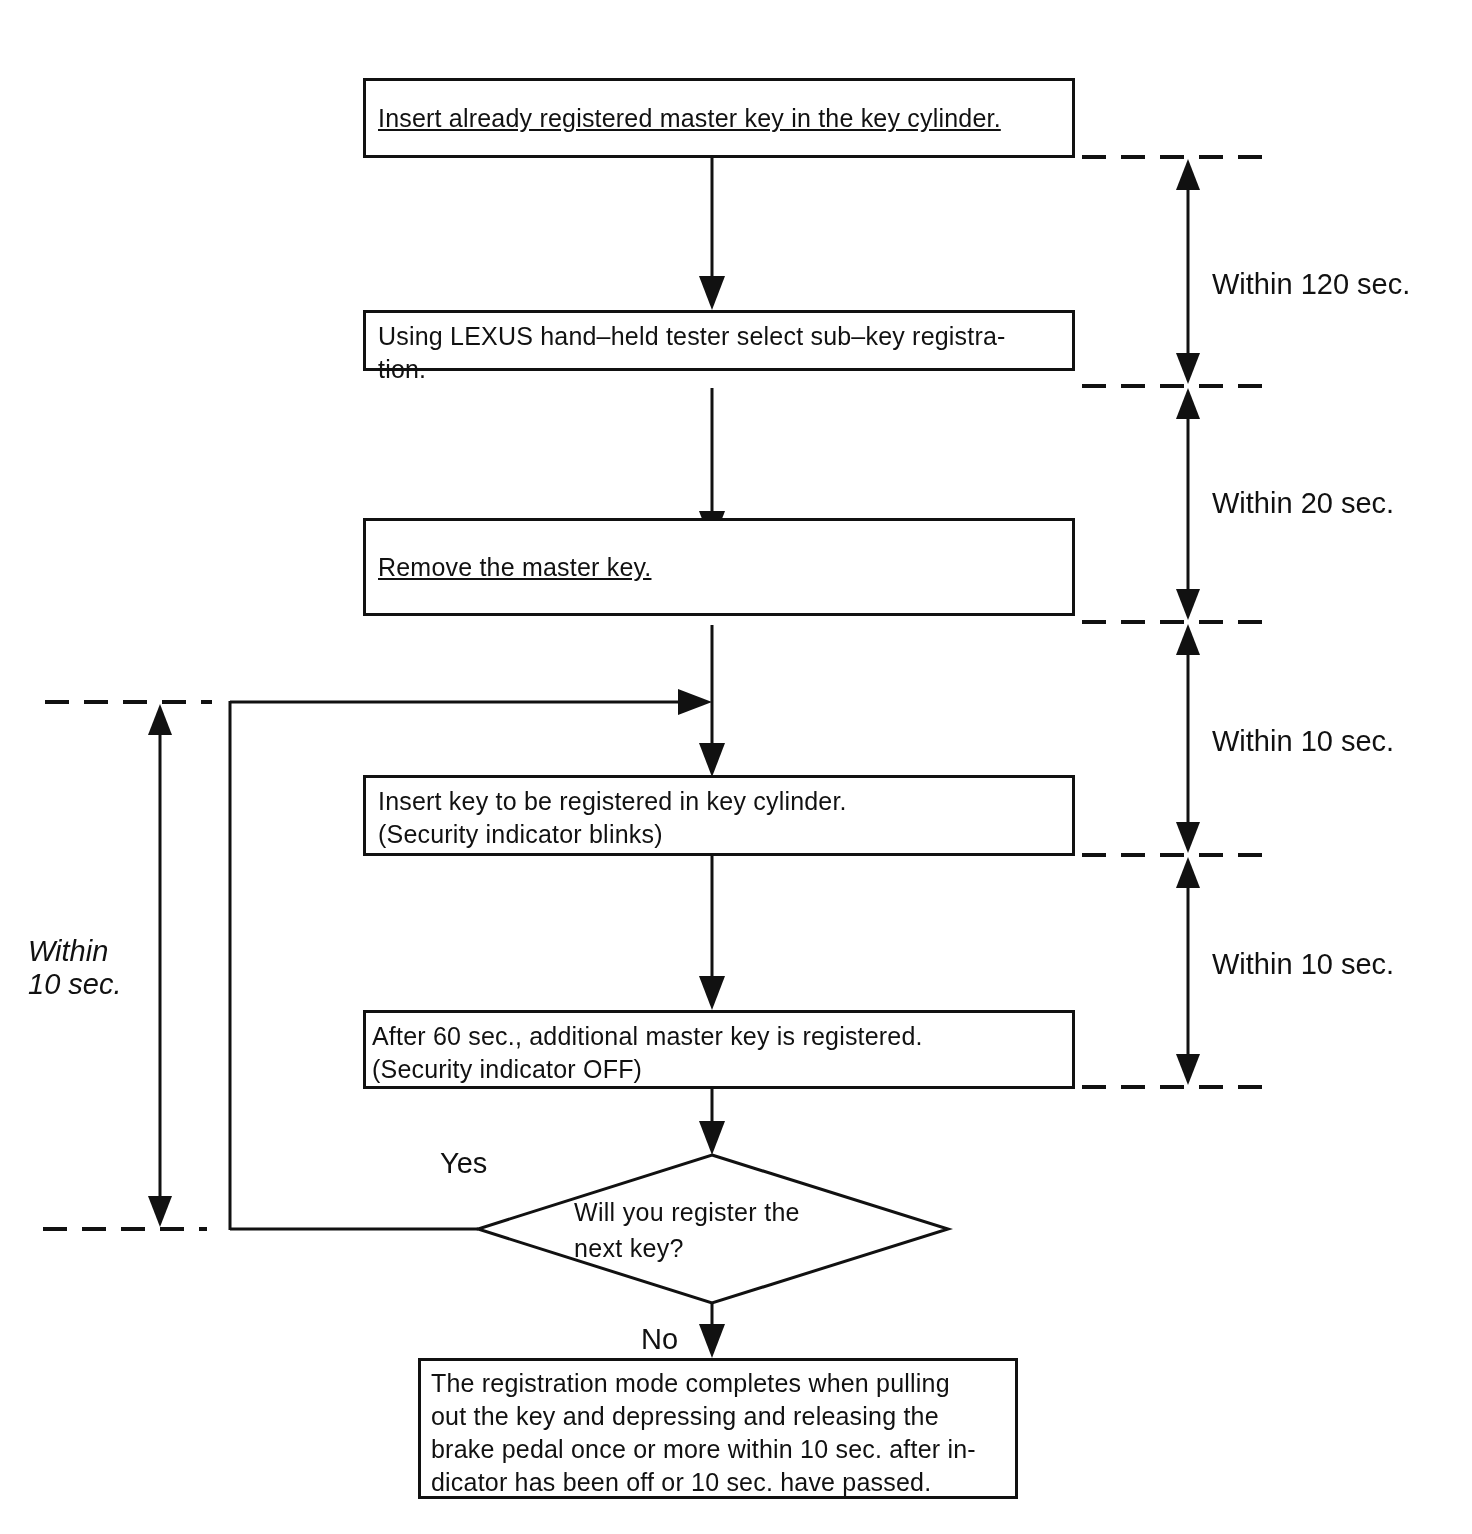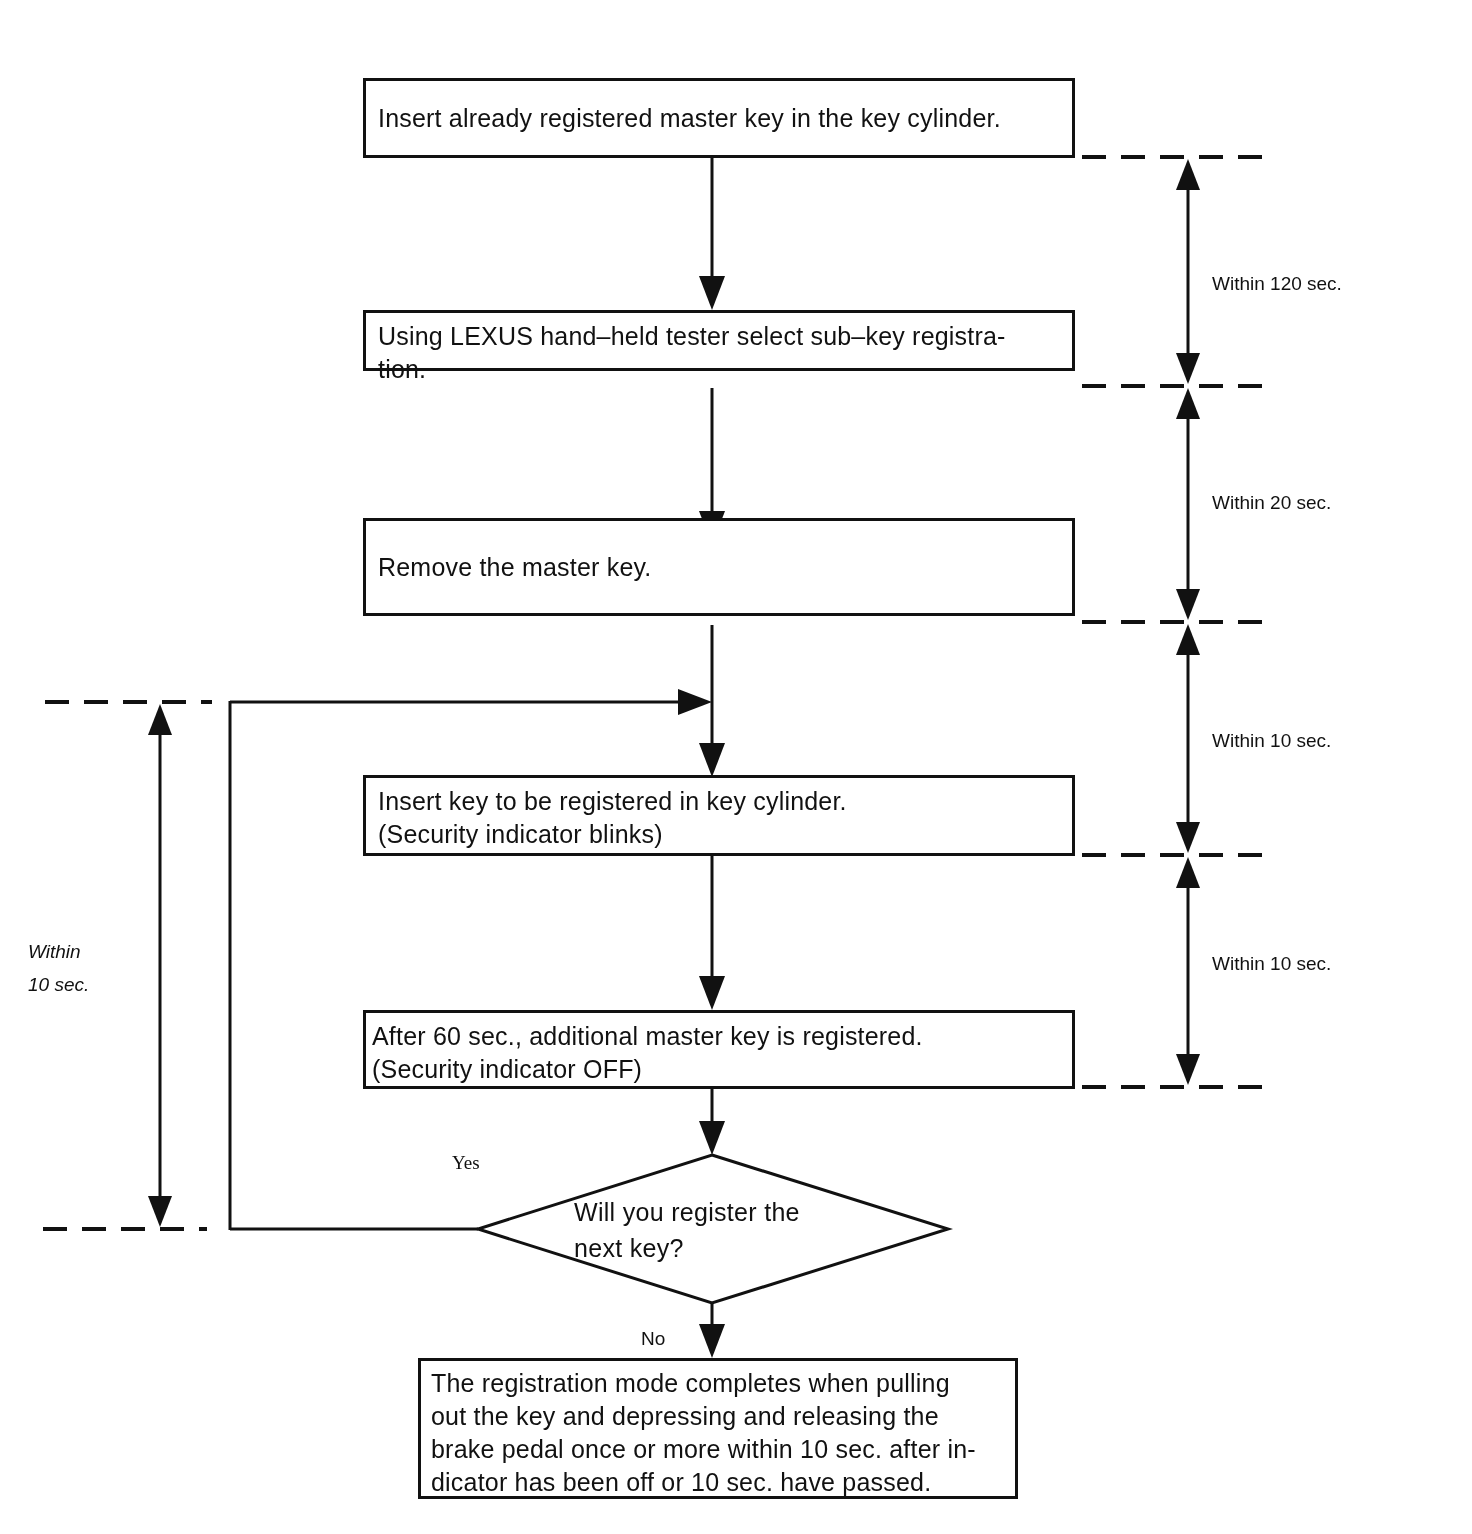--- a/index.html
+++ b/index.html
@@ -6,23 +6,23 @@
   .canvas{
     position:relative;width:1472px;height:1534px;background:#ffffff;
     font-family:"Liberation Sans", sans-serif;color:#111111;overflow:hidden;
   }
   svg.layer{position:absolute;left:0;top:0;width:1472px;height:1534px;}
   .box{
     position:absolute;left:363px;width:712px;box-sizing:border-box;
     background:#ffffff;border:3px solid #111111;
     font-size:25px;line-height:33px;letter-spacing:0.2px;
   }
-  .box.center{display:flex;align-items:center;padding:16px 12px;}
+  .box.center{display:flex;align-items:center;padding:16px 12px;text-decoration:underline;}
   .box.top{padding:7px 12px 0 12px;}
-  .label{position:absolute;font-size:19px;line-height:32px;white-space:nowrap;}
+  .label{position:absolute;font-size:29px;line-height:32px;white-space:nowrap;}
   .diamond-label{position:absolute;font-size:25px;line-height:36px;letter-spacing:0.3px;}
   .final-box{
     position:absolute;left:418px;top:1358px;width:600px;height:141px;box-sizing:border-box;
     background:#ffffff;border:3px solid #111111;padding:6px 10px 0 10px;
     font-size:25px;line-height:33px;letter-spacing:0.2px;
   }
 </style>
 </head>
 <body>
 
@@ -95,21 +95,21 @@
   </svg>
 
   <div class="box center" style="top:78px;height:80px;">Insert already registered master key in the key cylinder.</div>
   <div class="box top" style="top:310px;height:61px;">Using LEXUS hand–held tester select sub–key registra-<br>tion.</div>
   <div class="box center" style="top:518px;height:98px;">Remove the master key.</div>
   <div class="box top" style="top:775px;height:81px;">Insert key to be registered in key cylinder.<br>(Security indicator blinks)</div>
   <div class="box top" style="top:1010px;height:79px;padding-left:6px;">After 60 sec., additional master key is registered.<br>(Security indicator OFF)</div>
 
   <div class="diamond-label" style="left:574px;top:1194px;">Will you register the<br>next key?</div>
 
-  <div class="label" style="left:452px;top:1147px;font-family:Liberation Serif, serif;">Yes</div>
+  <div class="label" style="left:440px;top:1147px;">Yes</div>
   <div class="label" style="left:641px;top:1323px;">No</div>
 
   <div class="label" style="left:1212px;top:268px;">Within 120 sec.</div>
   <div class="label" style="left:1212px;top:487px;">Within 20 sec.</div>
   <div class="label" style="left:1212px;top:725px;">Within 10 sec.</div>
   <div class="label" style="left:1212px;top:948px;">Within 10 sec.</div>
 
   <div class="label" style="left:28px;top:935px;line-height:33px;font-style:italic;">Within<br>10 sec.</div>
 
   <div class="final-box">The registration mode completes when pulling<br>out the key and depressing and releasing the<br>brake pedal once or more within 10 sec. after in-<br>dicator has been off or 10 sec. have passed.</div>

